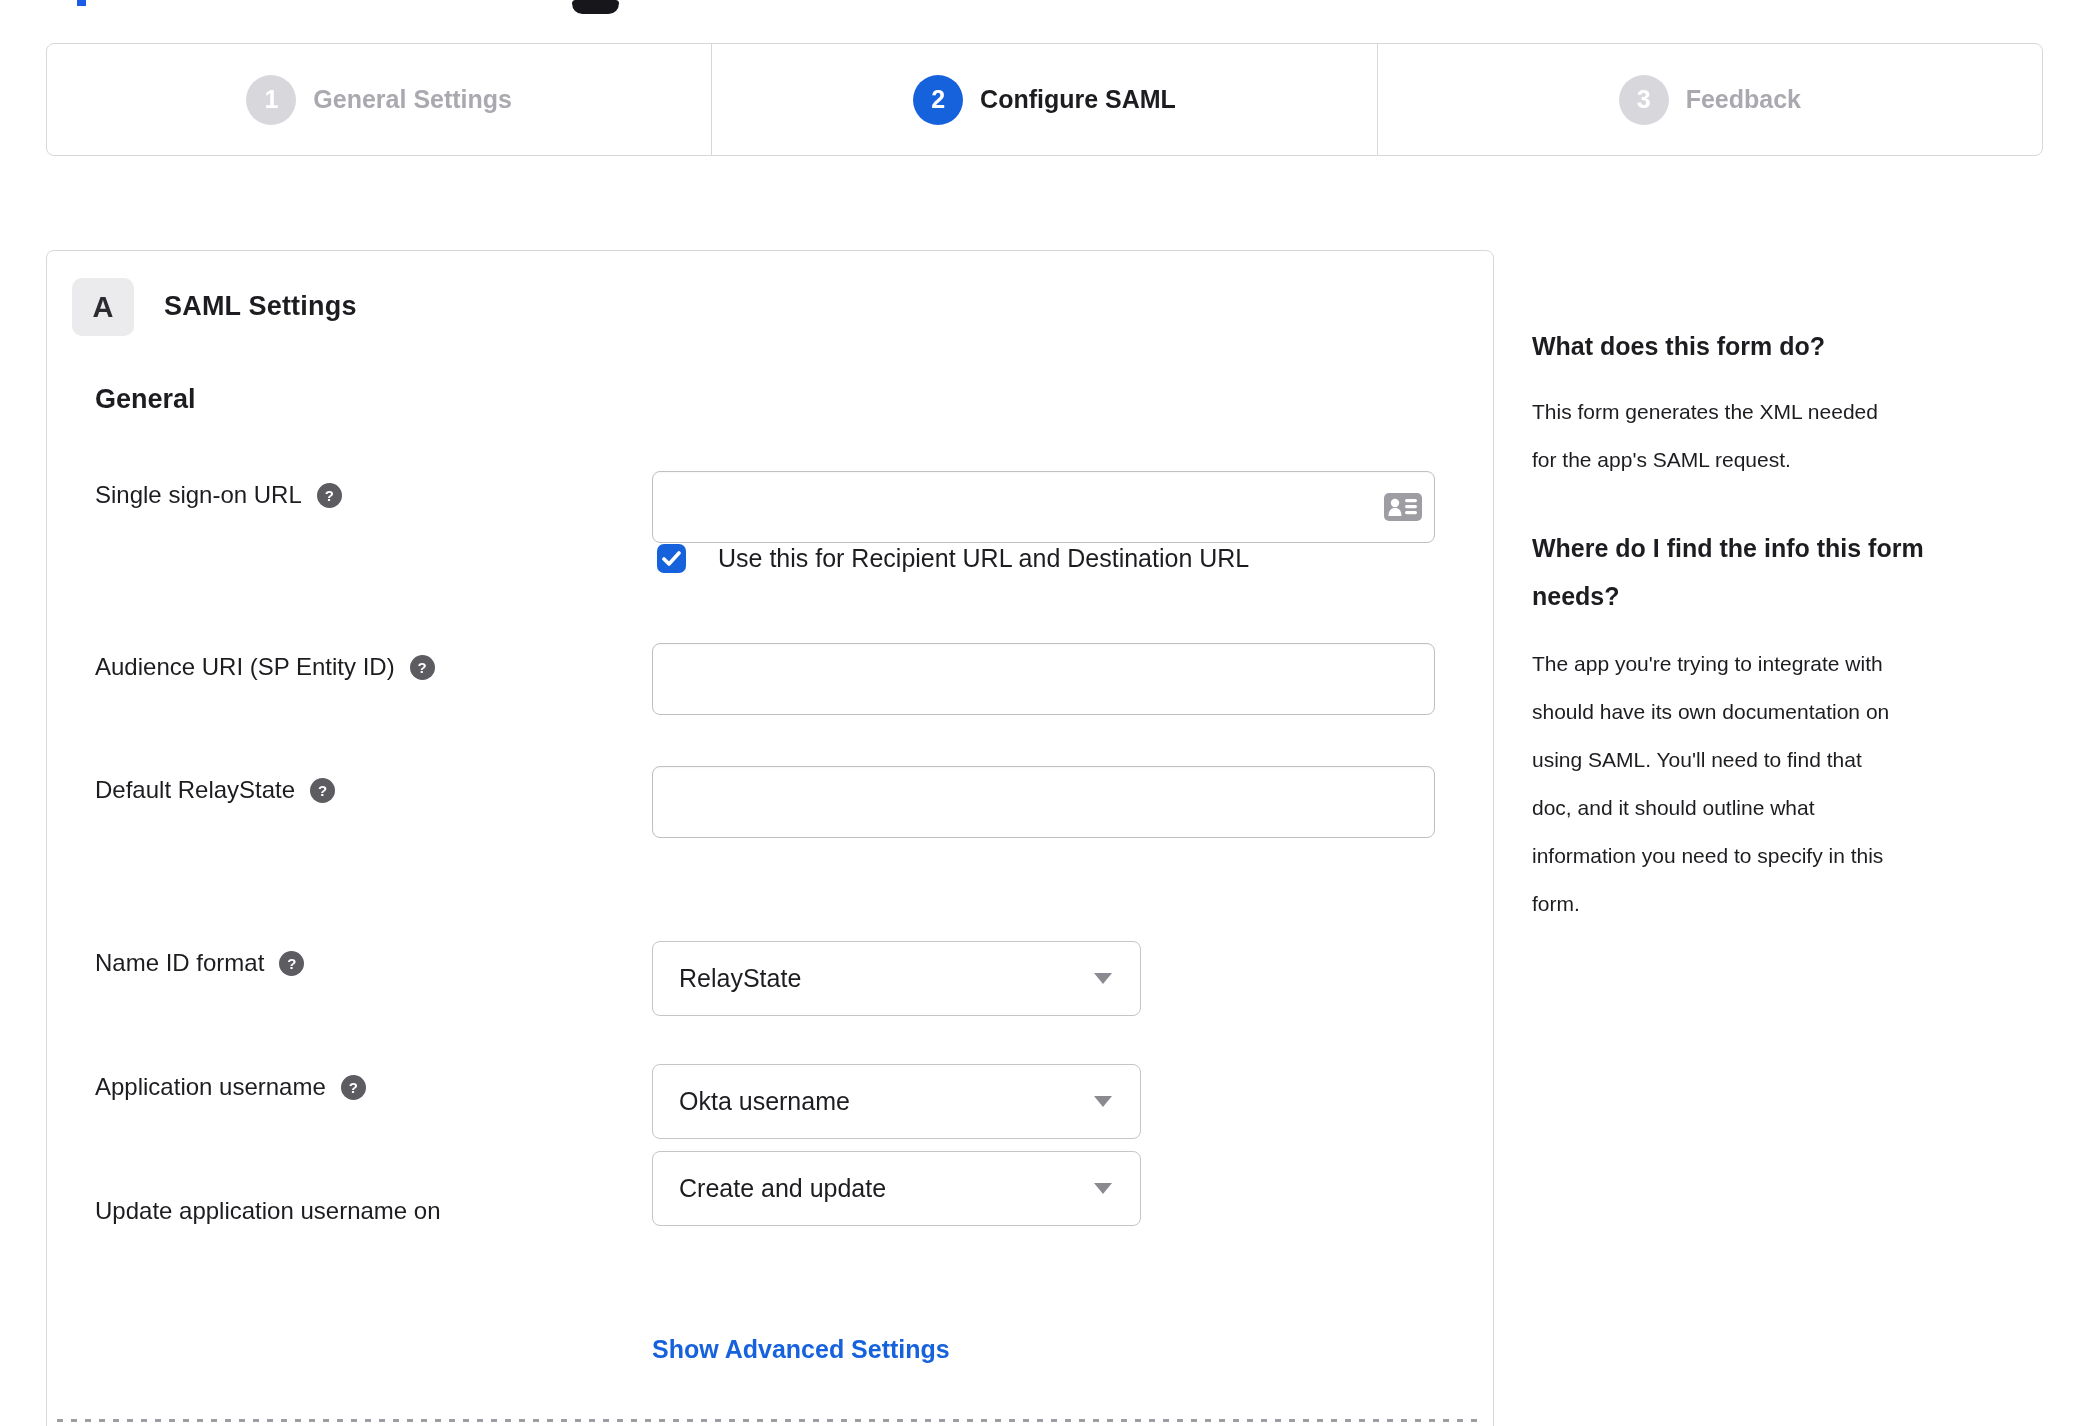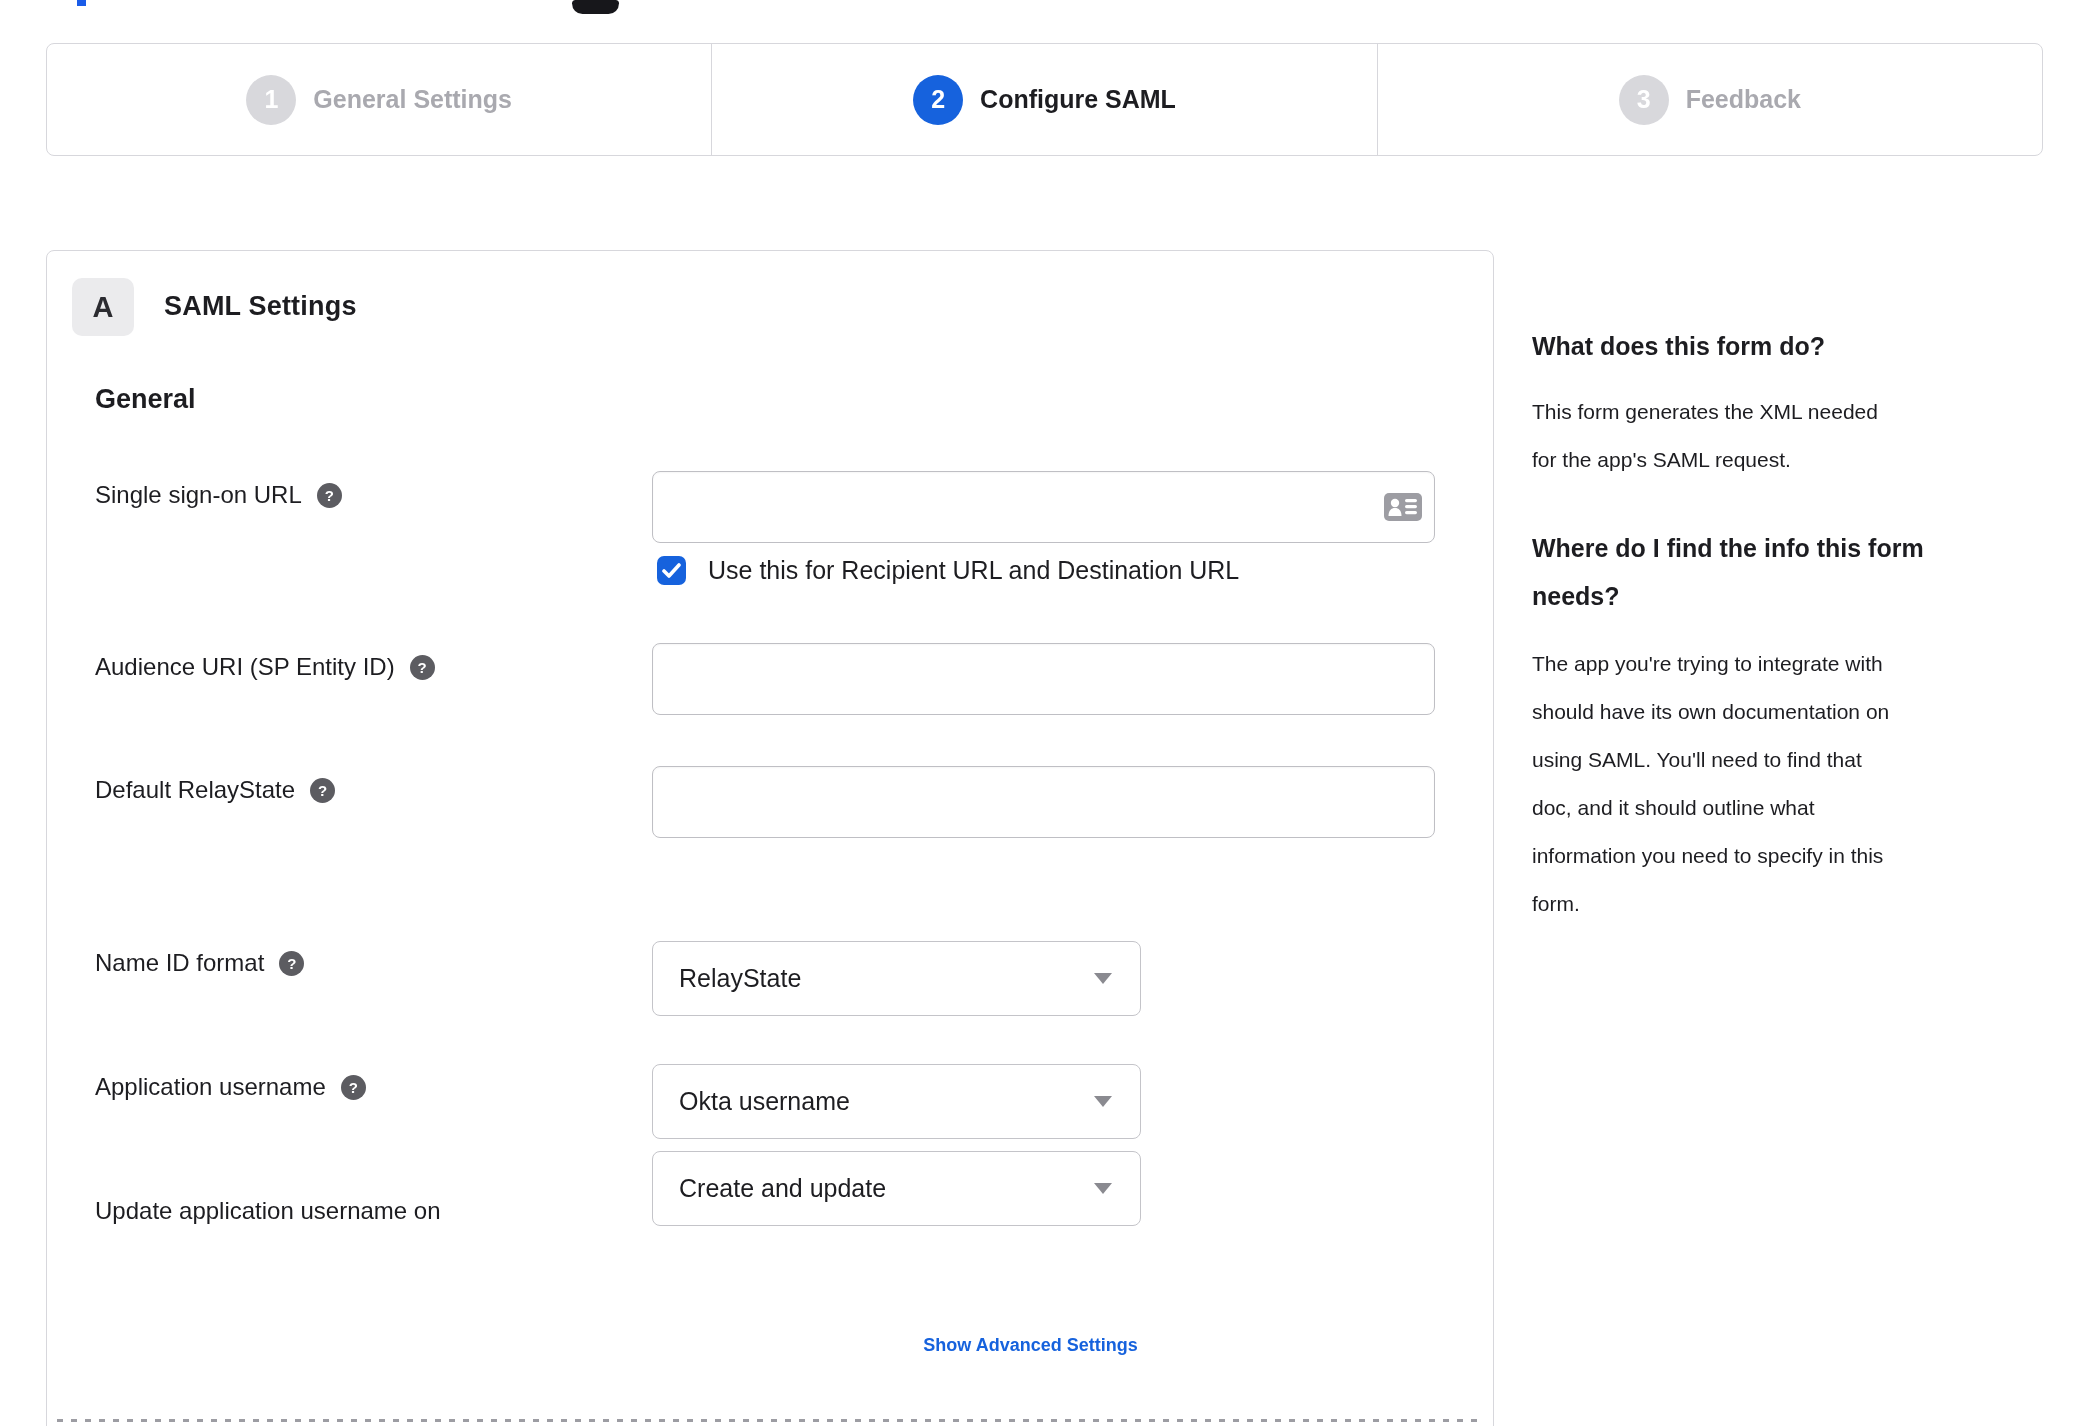--- a/index.html
+++ b/index.html
@@ -46,29 +46,29 @@
             box-shadow:inset 0 1px 2px rgba(0,0,0,0.04); }
   .input-icon { position:absolute; pointer-events:none; }
 
   .dd { position:absolute; left:605px; width:489px; height:75px;
         border:1px solid #c4c4c9; border-radius:8px; background:#fff;
         display:flex; align-items:center; padding:0 24px 0 26px; cursor:pointer; }
   .dd-value { font-size:25px; color:#1d1d21; flex:1; }
   .caret { width:0; height:0; border-left:9px solid transparent; border-right:9px solid transparent;
            border-top:11px solid #8a8a90; margin-right:4px; }
 
-  .checkbox-row { position:absolute; left:610px; top:305px; display:flex; align-items:center; gap:22px; }
+  .checkbox-row { position:absolute; left:610px; top:293px; display:flex; align-items:center; gap:32px; }
   .checkbox { width:29px; height:29px; border-radius:7px; background:#1662dd;
               display:flex; align-items:center; justify-content:center; cursor:pointer; }
   .checkbox-label { font-size:25px; color:#1d1d21; }
 
   .helper-text { position:absolute; left:605px; top:598px; font-size:24px; color:#6e6e78; }
 
-  .adv-link { position:absolute; left:592px; top:1084px; width:783px; text-align:center;
-              font-size:18px; font-weight:600; color:#1662dd; cursor:pointer; text-decoration:none; }
+  .adv-link { position:absolute; left:605px; top:1084px; width:783px; text-align:left;
+              font-size:25px; font-weight:600; color:#1662dd; cursor:pointer; text-decoration:none; }
 
   .dashed-divider { position:absolute; left:10px; right:10px; top:1168px; height:3px;
                     background-image:repeating-linear-gradient(90deg,#9d9da3 0 6px,transparent 6px 14px);
                     background-size:100% 3px; background-repeat:no-repeat; }
   .sb-heading { font-size:25px; font-weight:bold; line-height:48px; white-space:pre-line; }
   .sb-body { font-size:21px; line-height:48px; white-space:pre-line; color:#1d1d21; }
   .sb-h1 { position:absolute; left:1532px; top:322px; }
   .sb-p1 { position:absolute; left:1532px; top:388px; }
   .sb-h2 { position:absolute; left:1532px; top:524px; }
   .sb-p2 { position:absolute; left:1532px; top:640px; }

